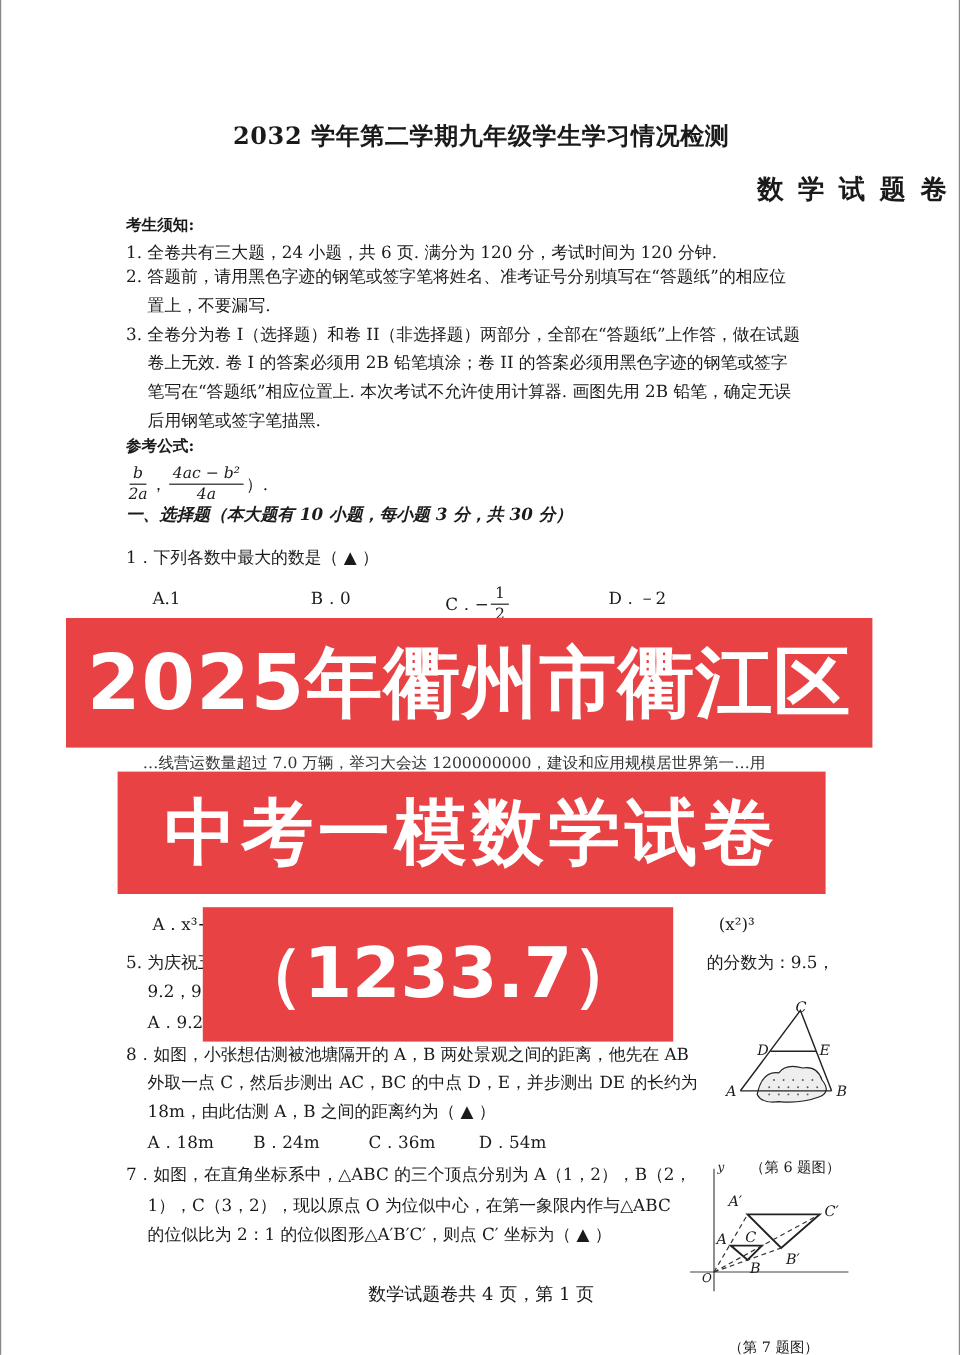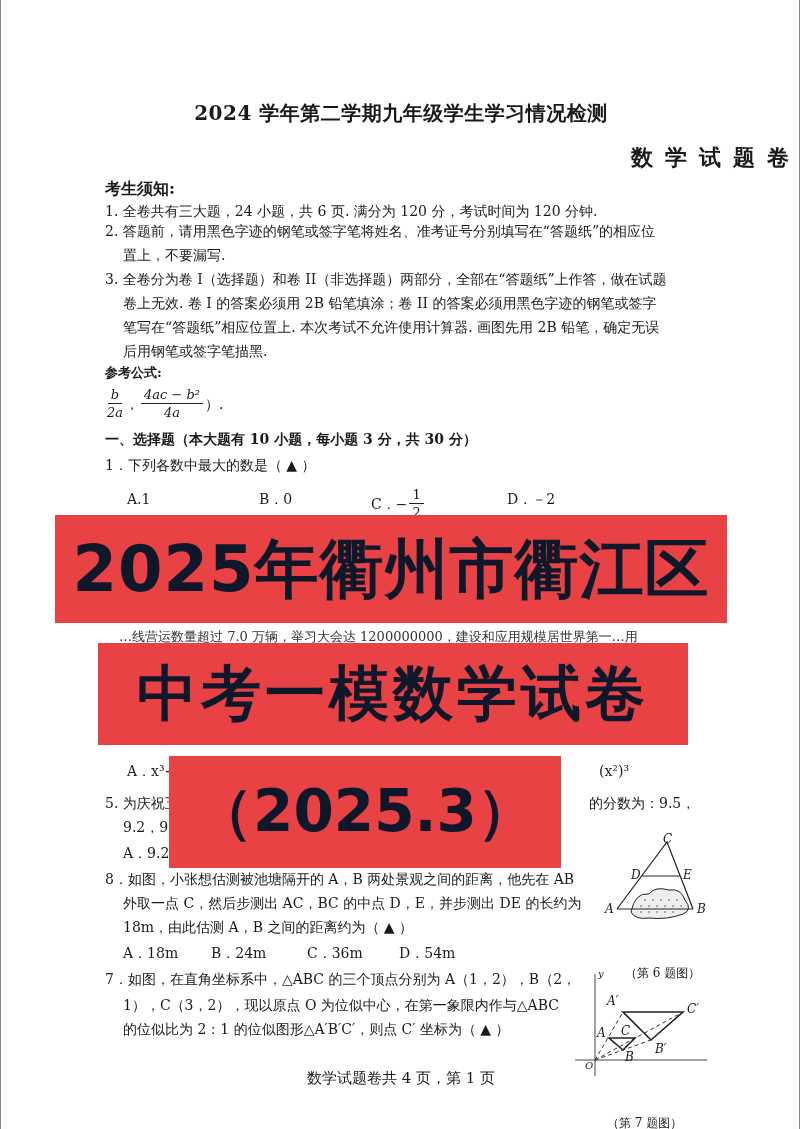--- a/index.html
+++ b/index.html
@@ -11,37 +11,37 @@
   }
   .abs { position: absolute; }
   .title1 { top: 100px; left: 0; width: 800px; text-align: center; font-size: 20px; font-weight: bold; letter-spacing: 0.5px; }
   .title2 { top: 143px; left: 0; width: 800px; text-align: right; font-size: 22px; font-weight: bold; letter-spacing: 12px; }
   .txt { font-size: 14px; line-height: 26px; white-space: nowrap; }
   .bold { font-weight: bold; }
   .frac { display: inline-flex; flex-direction: column; align-items: center; vertical-align: middle; font-style: italic; font-size: 13px; line-height: 17px; margin: 0 2px; }
   .frac .num { border-bottom: 1px solid #222; padding: 0 3px; }
   .i { font-style: italic; }
   .banner {
-    background: #e84244; color: #0f172a;
+    background: #e84244; color: #ffffff;
     font-family: "DejaVu Sans", "Liberation Sans", sans-serif; font-weight: bold;
     display: flex; align-items: center; justify-content: center;
   }
   .b1 { left: 54px; top: 515px; width: 672px; height: 108px; font-size: 64px; letter-spacing: 1px; }
   .b2 { left: 97px; top: 643px; width: 590px; height: 102px; font-size: 60px; letter-spacing: 4px; }
   .b3 { left: 168px; top: 756px; width: 392px; height: 112px; font-size: 58px; }
   .fig-cap { font-size: 12px; margin-top: 37px; }
   .footer { top: 1069px; left: 0; width: 800px; text-align: center; font-size: 15px; }
 </style>
 </head>
 <body>
 
-<div class="abs title1">2024 学年第二学期九年级学生学习情况检测</div>
+<div class="abs title1">2032 学年第二学期九年级学生学习情况检测</div>
 <div class="abs title2">数学试题卷</div>
 
-<div class="abs txt bold" style="top:176px;left:104px;font-size:16px;">考生须知:</div>
+<div class="abs txt bold" style="top:176px;left:104px;font-size:13px;">考生须知:</div>
 <div class="abs txt" style="top:198px;left:104px;">1. 全卷共有三大题，24 小题，共 6 页. 满分为 120 分，考试时间为 120 分钟.</div>
 <div class="abs txt" style="top:218px;left:104px;">2. 答题前，请用黑色字迹的钢笔或签字笔将姓名、准考证号分别填写在“答题纸”的相应位</div>
 <div class="abs txt" style="top:242px;left:122px;">置上，不要漏写.</div>
 <div class="abs txt" style="top:266px;left:104px;">3. 全卷分为卷 I（选择题）和卷 II（非选择题）两部分，全部在“答题纸”上作答，做在试题</div>
 <div class="abs txt" style="top:290px;left:122px;">卷上无效. 卷 I 的答案必须用 2B 铅笔填涂；卷 II 的答案必须用黑色字迹的钢笔或签字</div>
 <div class="abs txt" style="top:314px;left:122px;">笔写在“答题纸”相应位置上. 本次考试不允许使用计算器. 画图先用 2B 铅笔，确定无误</div>
 <div class="abs txt" style="top:338px;left:122px;">后用钢笔或签字笔描黑.</div>
 
 <div class="abs txt bold" style="top:360px;left:104px;font-size:13px;">参考公式:</div>
 <div class="abs txt" style="top:386px;left:104px;display:flex;align-items:center;">
@@ -50,21 +50,21 @@
     <span>2a</span>
   </span>
   <span>，</span>
   <span class="frac">
     <span class="num">4ac − b²</span>
     <span>4a</span>
   </span>
   <span>）.</span>
 </div>
 
-<div class="abs txt bold" style="top:426px;left:104px;">一、选择题（本大题有 10 小题，每小题 3 分，共 30 分）</div>
+<div class="abs txt bold" style="top:416px;left:104px;font-style:italic;">一、选择题（本大题有 10 小题，每小题 3 分，共 30 分）</div>
 <div class="abs txt" style="top:452px;left:104px;">1．下列各数中最大的数是（ ▲ ）</div>
 <div class="abs txt" style="top:486px;left:126px;">A.1</div>
 <div class="abs txt" style="top:486px;left:258px;">B．0</div>
 <div class="abs txt" style="top:486px;left:370px;display:flex;align-items:center;">
   <span>C．−</span>
   <span class="frac" style="font-style:normal;">
     <span class="num">1</span>
     <span>2</span>
   </span>
 </div>
@@ -73,21 +73,21 @@
 <div class="abs txt" style="top:624px;left:118px;font-size:13px;color:#333;">…线营运数量超过 7.0 万辆，举习大会达 1200000000，建设和应用规模居世界第一…用</div>
 <div class="abs txt" style="top:758px;left:126px;">A．x³+x³</div>
 <div class="abs txt" style="top:758px;left:598px;">(x²)³</div>
 <div class="abs txt" style="top:790px;left:104px;">5. 为庆祝五四</div>
 <div class="abs txt" style="top:790px;left:588px;text-align:center;">的分数为：9.5，</div>
 <div class="abs txt" style="top:814px;left:122px;">9.2，9.6，</div>
 <div class="abs txt" style="top:840px;left:122px;">A．9.2</div>
 
 <div class="abs banner b1">2025年衢州市衢江区</div>
 <div class="abs banner b2">中考一模数学试卷</div>
-<div class="abs banner b3">（2025.3）</div>
+<div class="abs banner b3">（1233.7）</div>
 
 <div class="abs txt" style="top:866px;left:104px;">8．如图，小张想估测被池塘隔开的 A，B 两处景观之间的距离，他先在 AB</div>
 <div class="abs txt" style="top:890px;left:122px;">外取一点 C，然后步测出 AC，BC 的中点 D，E，并步测出 DE 的长约为</div>
 <div class="abs txt" style="top:914px;left:122px;">18m，由此估测 A，B 之间的距离约为（ ▲ ）</div>
 <div class="abs txt" style="top:940px;left:122px;">A．18m</div>
 <div class="abs txt" style="top:940px;left:210px;">B．24m</div>
 <div class="abs txt" style="top:940px;left:306px;">C．36m</div>
 <div class="abs txt" style="top:940px;left:398px;text-align:right;">D．54m</div>
 
 <div class="abs" style="left:596px;top:830px;width:120px;height:120px;">

